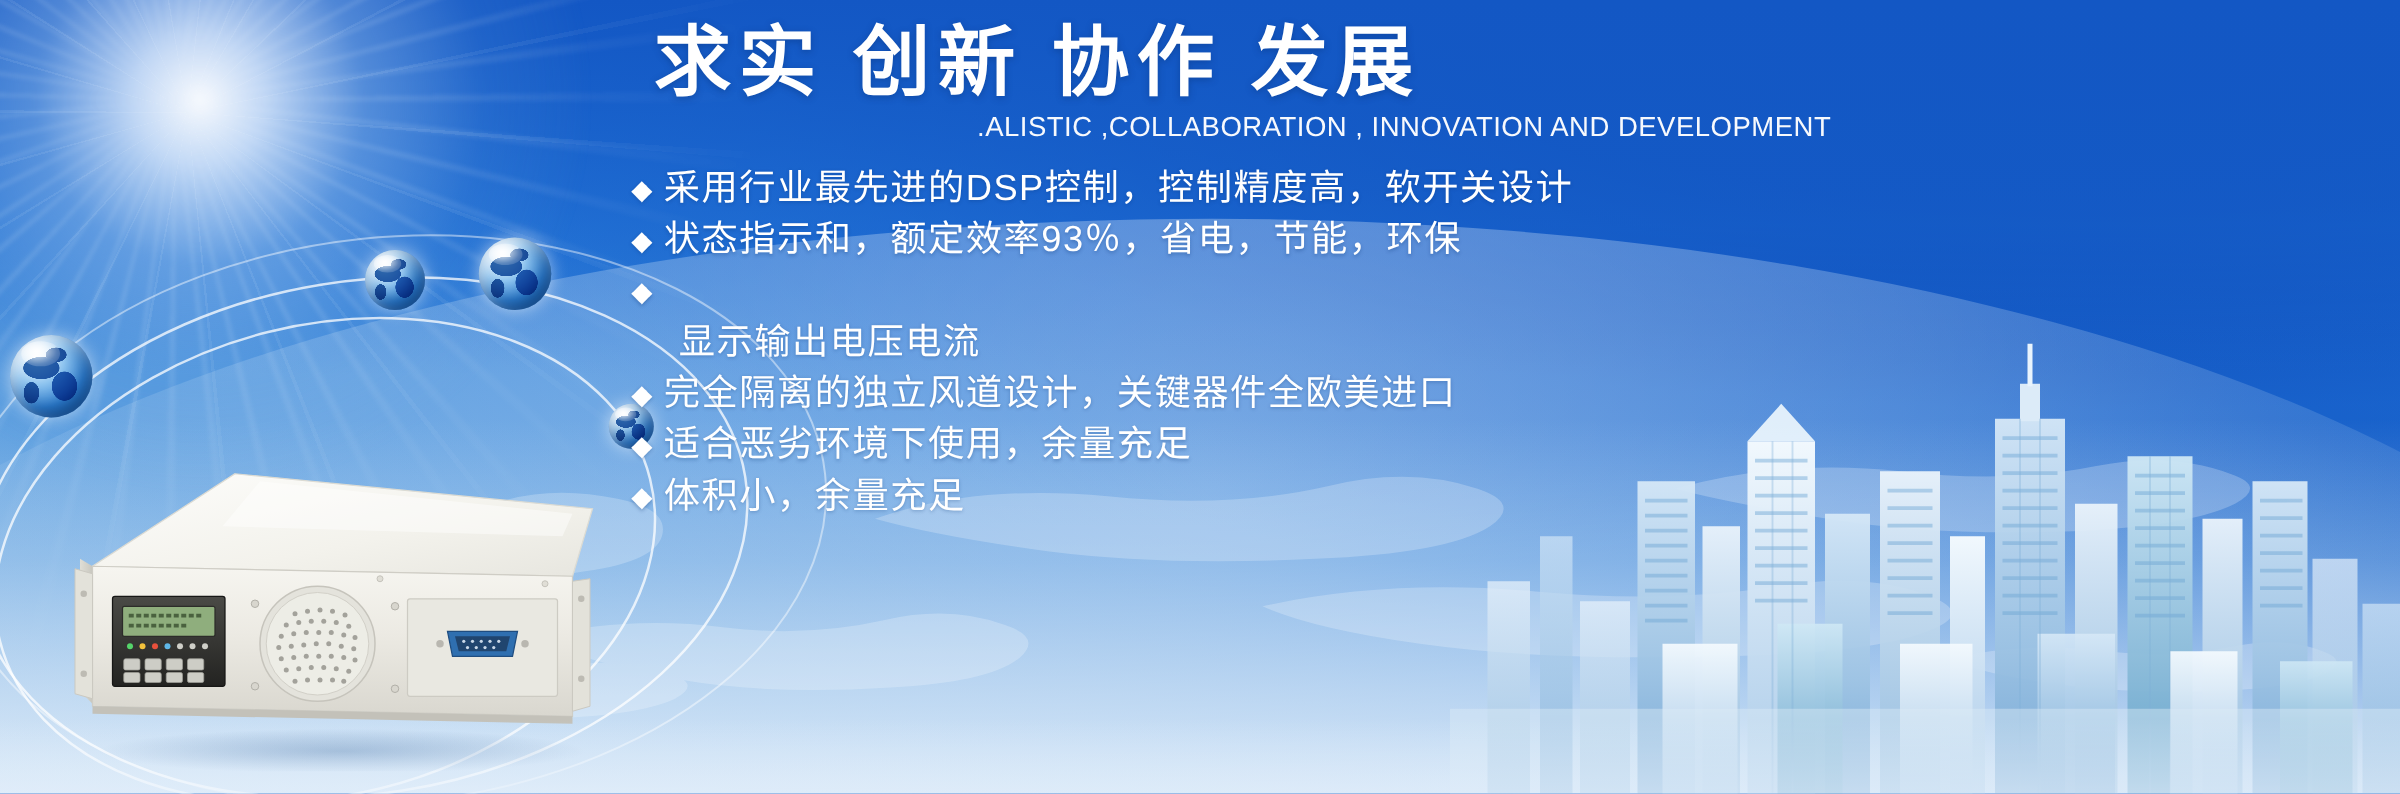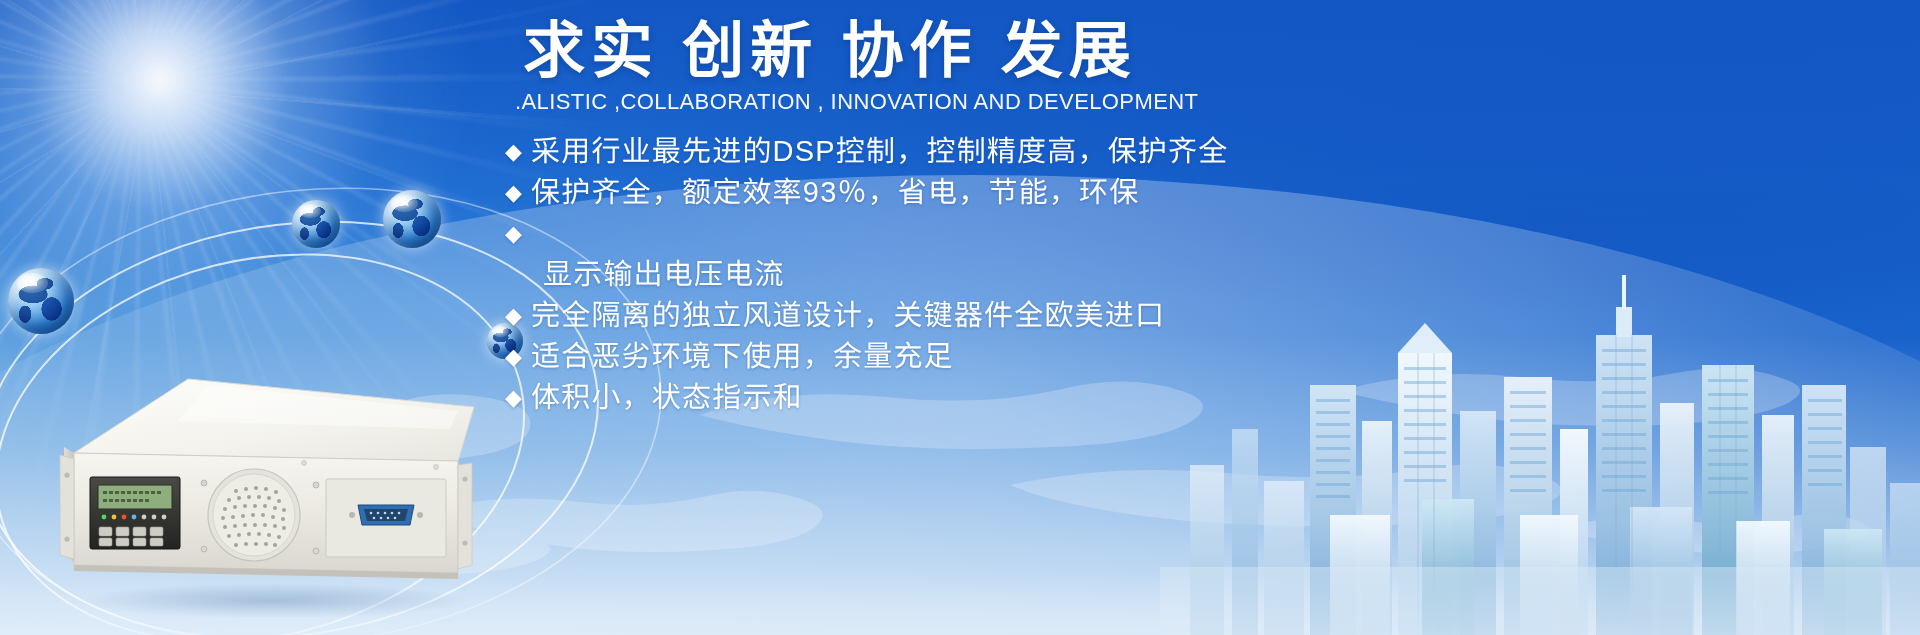--- a/index.html
+++ b/index.html
@@ -153,20 +153,21 @@
     text-shadow:0 2px 6px rgba(6,40,100,0.35);
   }
   .subhead{
     color:#ffffff;
     font-size:22px;
     font-weight:400;
     letter-spacing:.4px;
     margin:0 0 16px 10px;
     white-space:nowrap;
     opacity:.97;
+    text-align:right;
   }
   .bullets{ list-style:none; margin:0; padding:0; }
   .bullets li{
     display:flex;
     align-items:flex-start;
     color:#ffffff;
     font-size:29px;
     line-height:41px;
     letter-spacing:1.2px;
     white-space:nowrap;
@@ -556,26 +557,26 @@
   <div class="content">
 
     <h1 class="headline">求实 创新 协作 发展</h1>
 
     <div class="subhead">.ALISTIC ,COLLABORATION , INNOVATION AND DEVELOPMENT</div>
 
     <ul class="bullets">
 
       <li>
         <span class="bullet-mark">◆</span>
-        <span class="bullet-text">采用行业最先进的DSP控制，控制精度高，保护齐全</span>
+        <span class="bullet-text">采用行业最先进的DSP控制，控制精度高，软开关设计</span>
       </li>
 
       <li>
         <span class="bullet-mark">◆</span>
-        <span class="bullet-text">保护齐全，额定效率93％，省电，节能，环保</span>
+        <span class="bullet-text">状态指示和，额定效率93％，省电，节能，环保</span>
       </li>
 
       <li>
         <span class="bullet-mark">◆</span>
       </li>
 
       <li class="cont">
         <span class="bullet-text">显示输出电压电流</span>
       </li>
 
@@ -584,20 +585,20 @@
         <span class="bullet-text">完全隔离的独立风道设计，关键器件全欧美进口</span>
       </li>
 
       <li>
         <span class="bullet-mark">◆</span>
         <span class="bullet-text">适合恶劣环境下使用，余量充足</span>
       </li>
 
       <li>
         <span class="bullet-mark">◆</span>
-        <span class="bullet-text">体积小，状态指示和</span>
+        <span class="bullet-text">体积小，余量充足</span>
       </li>
 
     </ul>
   </div>
 
   <div class="bottom-fade"></div>
 </div>
 
 </body></html>

